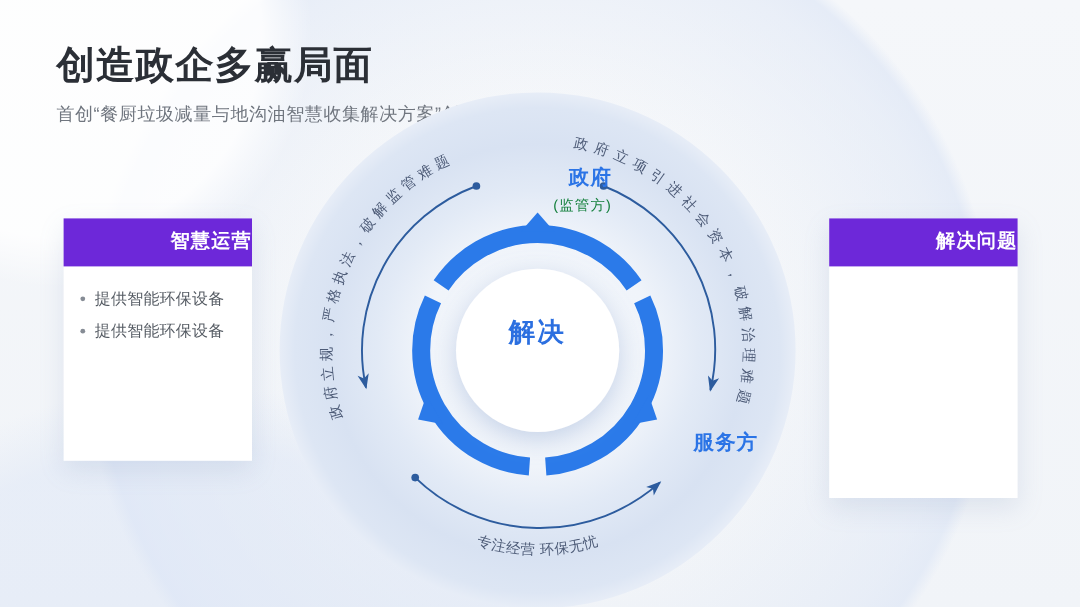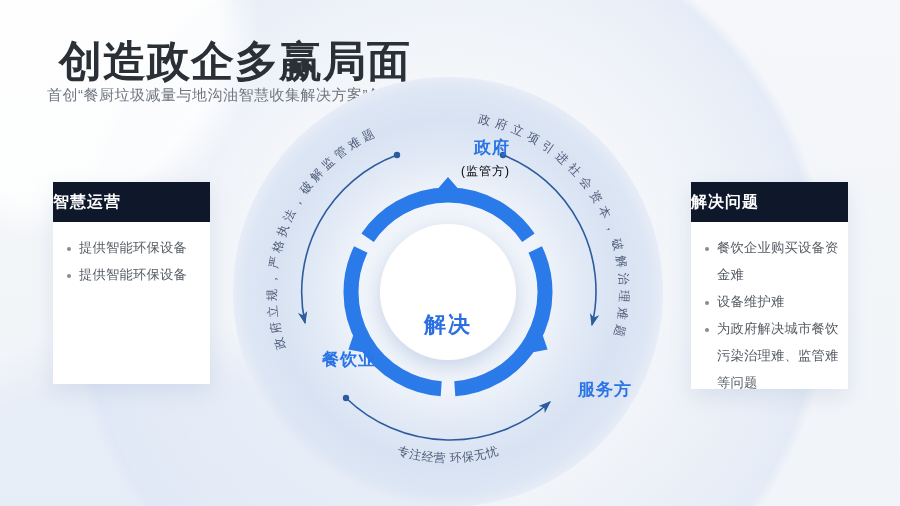--- a/index.html
+++ b/index.html
@@ -17,58 +17,58 @@
     left:-225px;top:320px;width:760px;height:760px;
     background:radial-gradient(closest-side,rgba(221,230,246,0.5) 0 86%,rgba(221,230,246,0) 100%);
   }
   .bg-corner-tl{
     left:-160px;top:-180px;width:420px;height:420px;
     background:radial-gradient(closest-side,rgba(255,255,255,0.85) 0 80%,rgba(255,255,255,0) 100%);
   }
 
   .title{
     position:absolute;left:47px;top:33px;
-    font-size:43px;font-weight:700;color:#2b2f36;letter-spacing:1px;margin-left:12px;
+    font-size:32px;font-weight:700;color:#2b2f36;letter-spacing:1px;
   }
   .subtitle{
     position:absolute;left:47px;top:86px;
     font-size:15px;color:#70767f;letter-spacing:0.5px;
   }
 
   .panel{
     position:absolute;width:157px;background:#ffffff;
     box-shadow:0 8px 20px rgba(130,150,190,0.18);
   }
   .panel-left{left:53px;top:182px;height:202px;}
-  .panel-right{left:691px;top:182px;height:207px;}
+  .panel-right{left:691px;top:182px;height:233px;}
   .panel-header{
-    height:40px;background:#0f172a;color:#ffffff;
-    font-size:16px;font-weight:700;text-align:left;line-height:40px;
+    height:40px;background:#6d28d9;color:#ffffff;
+    font-size:16px;font-weight:700;text-align:right;line-height:40px;
     letter-spacing:1px;
   }
   .panel-body{padding:13px 8px 10px 13px;}
   .bullet{display:flex;align-items:flex-start;}
   .dot{
     flex:0 0 auto;width:4px;height:4px;border-radius:50%;
     background:#868c95;margin:12px 8px 0 1px;
   }
-  .bullet-text{font-size:13.3px;color:#565c64;line-height:27px;letter-spacing:0.2px;font-family:Liberation Mono, monospace;}
+  .bullet-text{font-size:13.3px;color:#565c64;line-height:27px;letter-spacing:0.2px;}
 
   .diagram-svg{position:absolute;left:180px;top:60px;width:540px;height:446px;}
 
   .node{position:absolute;text-align:right;width:120px;}
   .node-name{font-size:17px;font-weight:700;color:#2b74e6;letter-spacing:1px;}
-  .node-role{font-size:12px;color:#000000;margin-top:4px;letter-spacing:1px;}
+  .node-role{font-size:12px;color:#15803d;margin-top:4px;letter-spacing:1px;}
   .node-gov{left:390px;top:136px;}
   .node-catering{left:256px;top:348px;}
-  .node-service{left:512px;top:357px;margin-top:21px;}
+  .node-service{left:512px;top:357px;}
 
   .center-label{
     position:absolute;left:398px;top:263px;width:100px;text-align:center;
-    font-size:22px;font-weight:700;color:#2b6fe0;line-height:28px;letter-spacing:2px;margin-top:48px;
+    font-size:22px;font-weight:700;color:#2b6fe0;line-height:28px;letter-spacing:2px;
   }
 </style>
 </head>
 <body>
 
 <div class="bg-circle bg-outer"></div>
 <div class="bg-circle bg-corner-bl"></div>
 <div class="bg-circle bg-corner-tl"></div>
 
 <div class="title">创造政企多赢局面</div>
@@ -136,21 +136,20 @@
 
 <div class="center-label">
   <div>解决</div>
 </div>
 
 <div class="node node-gov">
   <div class="node-name">政府</div>
   <div class="node-role">(监管方)</div>
 </div>
 <div class="node node-catering">
-  <div class="node-name">餐饮业</div>
 </div>
 <div class="node node-service">
   <div class="node-name">服务方</div>
 </div>
 
 <div class="panel panel-left">
   <div class="panel-header">智慧运营</div>
   <div class="panel-body">
     <div class="bullet">
       <span class="dot"></span>
@@ -158,27 +157,13 @@
     </div>
     <div class="bullet">
       <span class="dot"></span>
       <span class="bullet-text">提供智能环保设备</span>
     </div>
   </div>
 </div>
 
 <div class="panel panel-right">
   <div class="panel-header">解决问题</div>
-  <div class="panel-body">
-    <div class="bullet">
-      <span class="dot"></span>
-      <span class="bullet-text">餐饮企业购买设备资金难</span>
-    </div>
-    <div class="bullet">
-      <span class="dot"></span>
-      <span class="bullet-text">设备维护难</span>
-    </div>
-    <div class="bullet">
-      <span class="dot"></span>
-      <span class="bullet-text">为政府解决城市餐饮污染治理难、监管难等问题</span>
-    </div>
-  </div>
 </div>
 
 </body></html>

